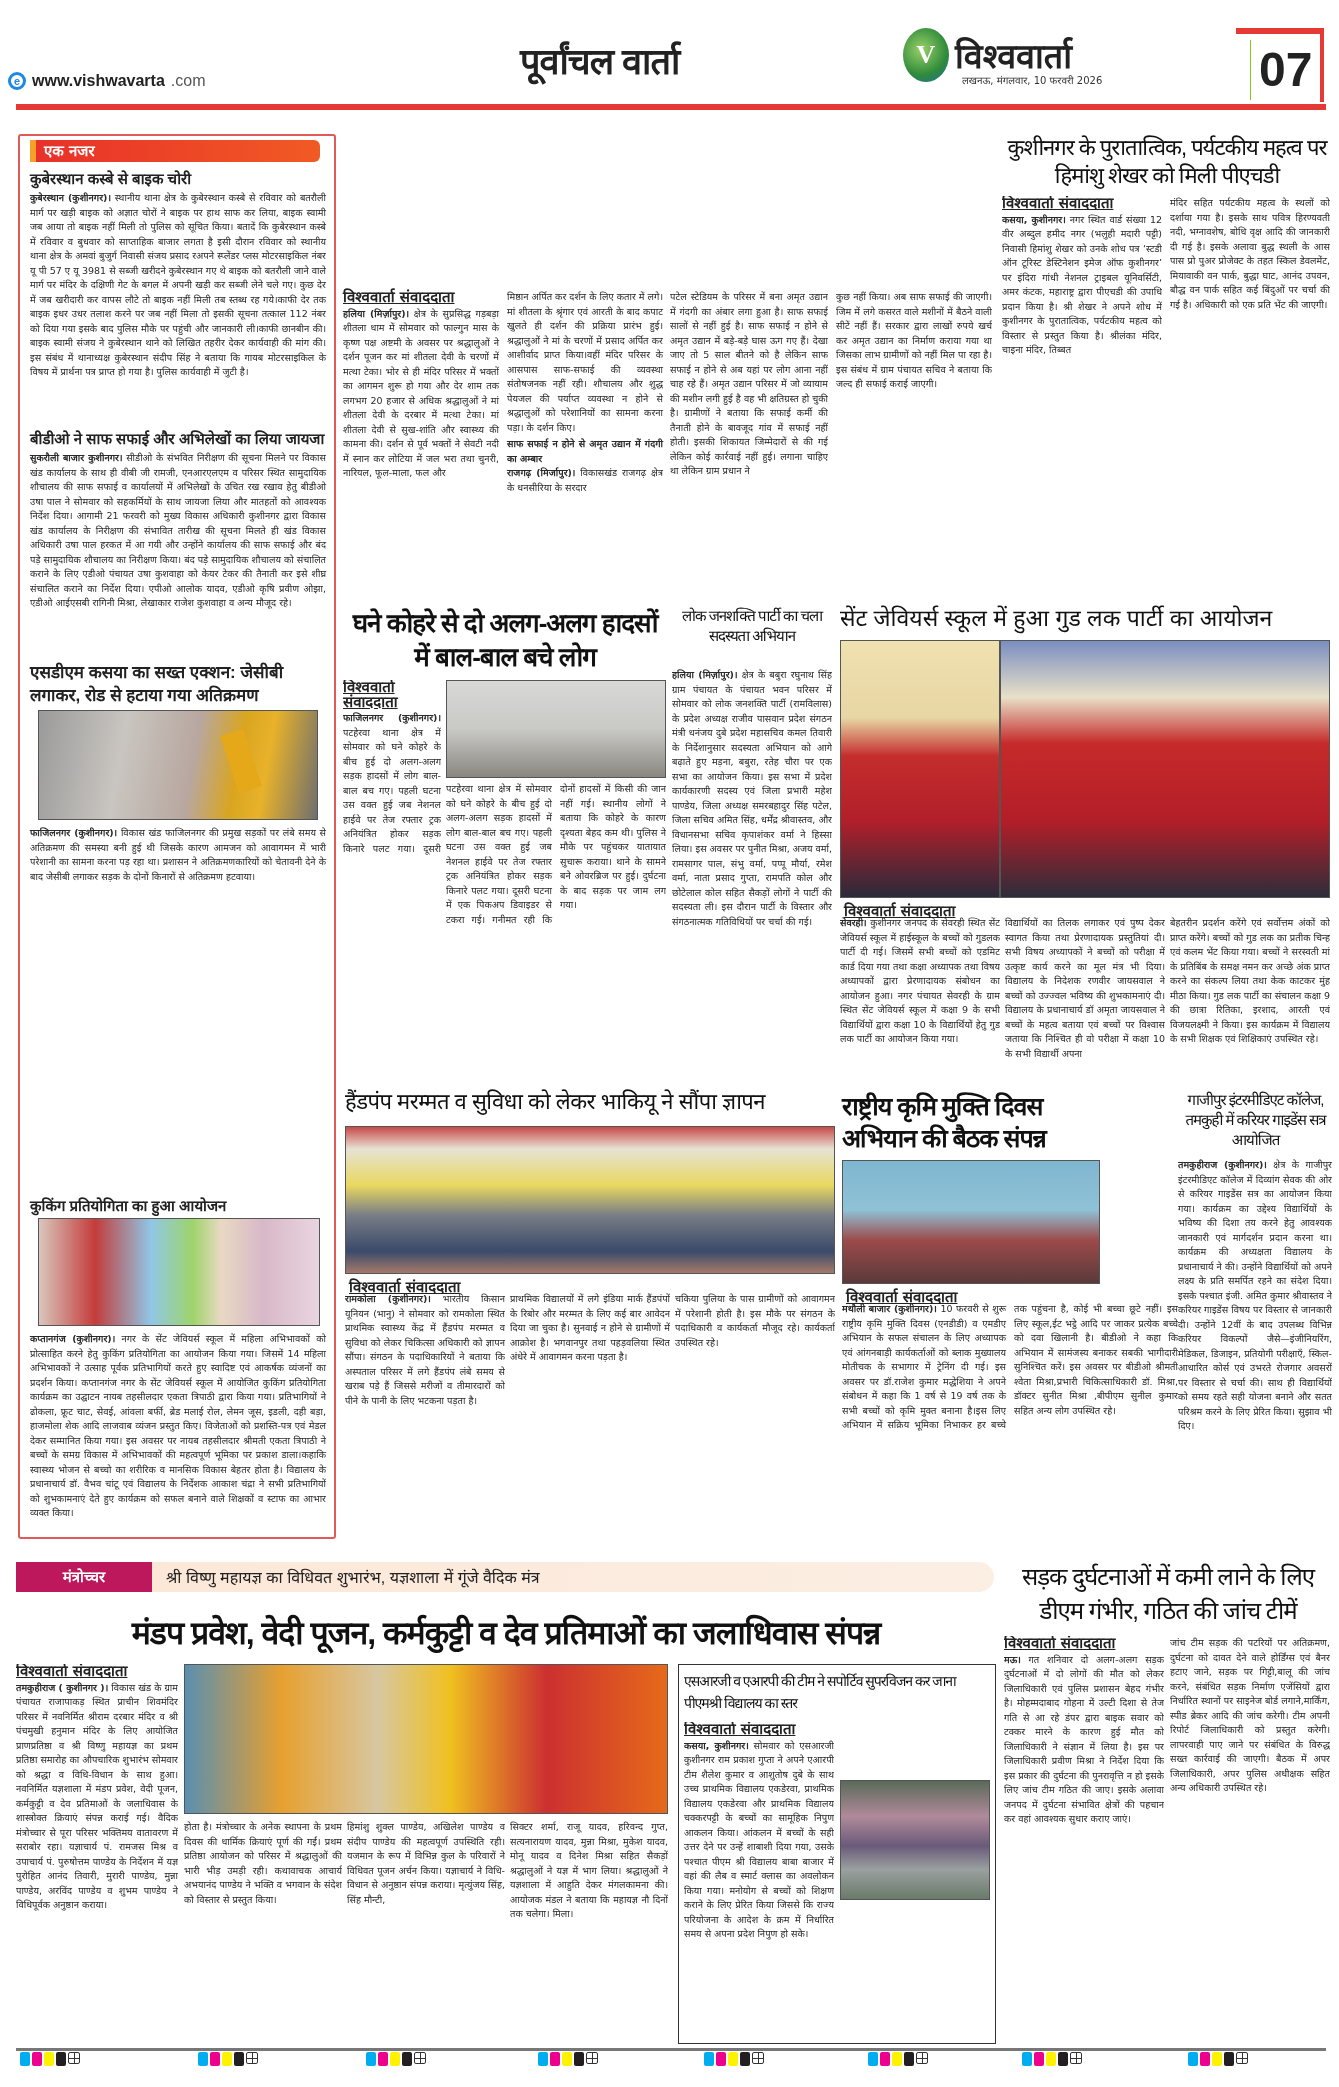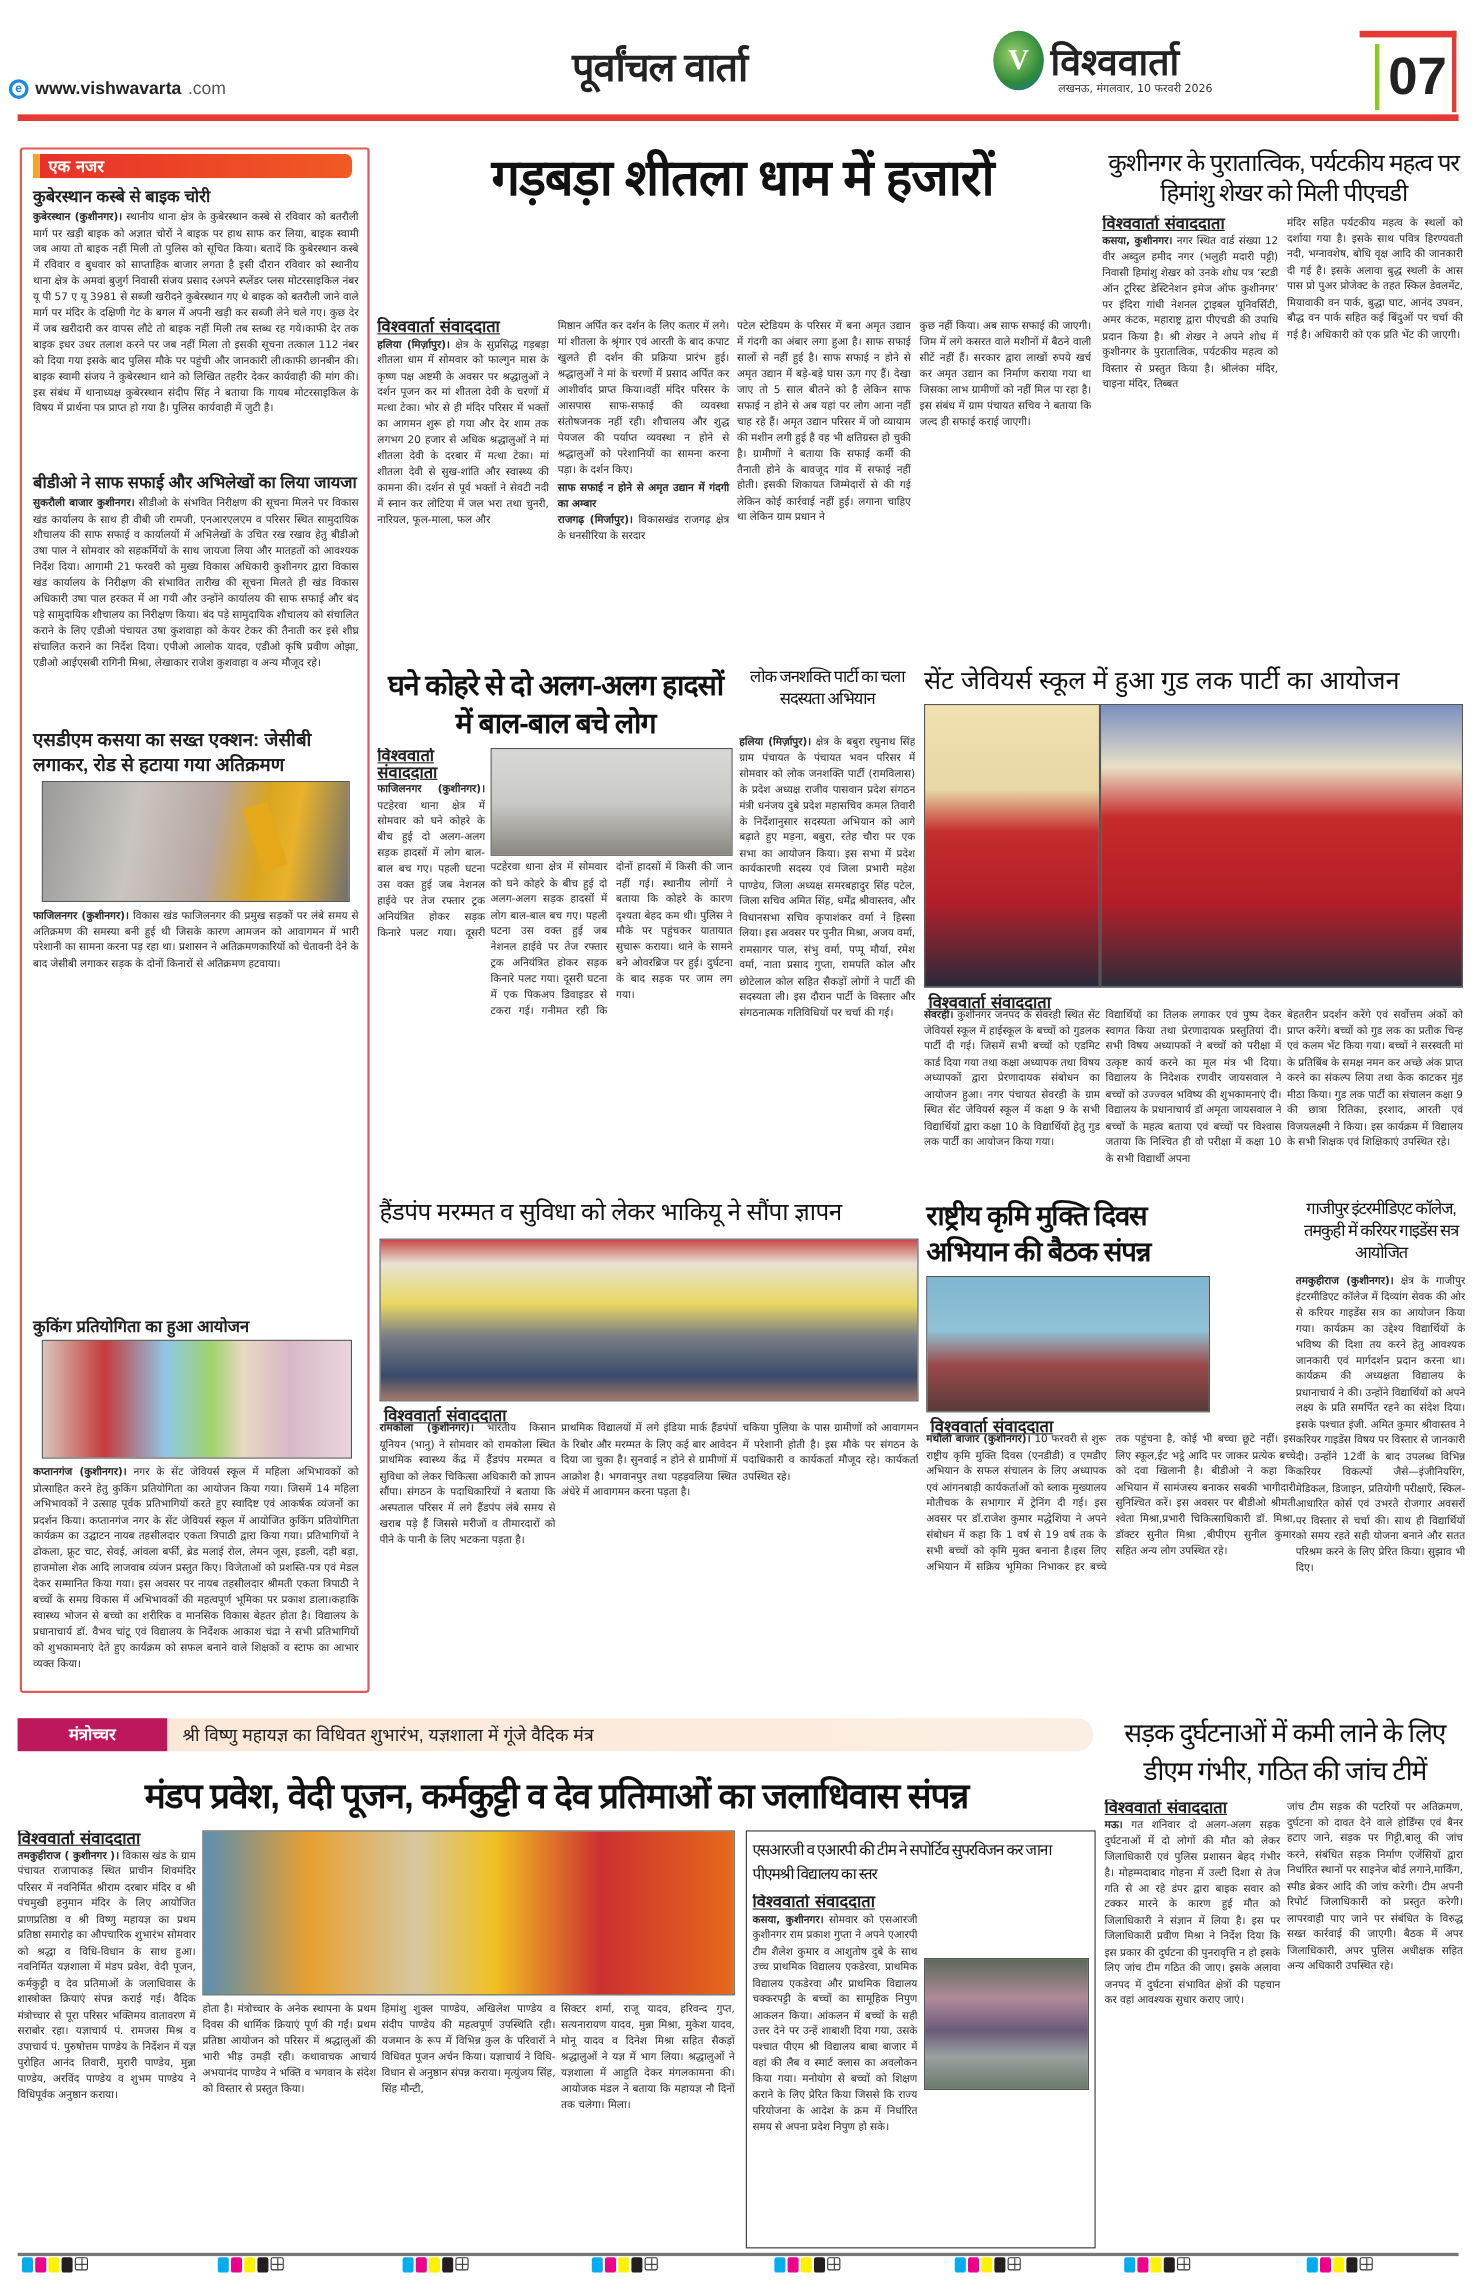--- a/index.html
+++ b/index.html
@@ -8,21 +8,21 @@
 .mast{position:absolute;left:0;top:0;width:1339px;height:110px}
 .url{left:8px;top:72px;font-family:"Liberation Sans",sans-serif;font-size:16px;font-weight:bold;color:#222;display:flex;align-items:center;gap:6px}
 .url .e{width:18px;height:18px;border-radius:50%;border:3px solid #1e88e5;color:#1e88e5;font-size:11px;display:flex;align-items:center;justify-content:center;font-weight:bold}
 .url .com{font-weight:normal;color:#555}
 .section-title{left:520px;top:36px;font-family:"Liberation Sans",sans-serif;font-size:36px;font-weight:bold;color:#222;letter-spacing:-1px}
 .logo{left:903px;top:28px;display:flex;align-items:center;gap:6px}
 .logo .globe{width:46px;height:54px;border-radius:50%;background:radial-gradient(circle at 40% 40%,#9ad06a,#2f8a3a 60%,#1b6bb0);display:flex;align-items:center;justify-content:center;color:#fff;font-weight:bold;font-size:26px;font-family:"Liberation Serif",serif}
 .logo .name{font-family:"Liberation Sans",sans-serif;font-size:34px;font-weight:bold;color:#222}
 .dateline{left:962px;top:73px;font-size:10px;color:#333}
 .pageno{left:1236px;top:28px;width:88px;height:74px;border-top:6px solid #e53935;border-right:4px solid #e53935}
-.pageno span{position:absolute;left:14px;top:6px;font-family:"Liberation Sans",sans-serif;font-size:48px;font-weight:bold;color:#222;border-left:4px solid #84cc16;padding-left:8px;line-height:60px}
+.pageno span{position:absolute;left:14px;top:6px;font-family:"Liberation Sans",sans-serif;font-size:48px;font-weight:bold;color:#222;border-left:1px solid #84cc16;padding-left:8px;line-height:60px}
 .redrule{left:16px;top:104px;width:1310px;height:6px;background:#e53935}
 .col{font-size:9.5px;line-height:14.5px;text-align:justify;color:#2a2a2a}
 .byline{font-size:15px;font-weight:bold;text-decoration:underline;color:#222;margin-bottom:2px}
 .lead{font-weight:bold}
 .hl{font-family:"Liberation Sans",sans-serif;font-weight:bold;color:#111;line-height:1.1;letter-spacing:-1px}
 .photo{position:absolute;overflow:hidden;border:1px solid #555}
 .sidebar{left:18px;top:134px;width:318px;height:1405px;border:2px solid #e05a5a;border-radius:3px}
 .ek-nazar{left:30px;top:140px;width:290px;height:22px;background:linear-gradient(90deg,#e8312a,#f15a24);border-radius:0 6px 6px 0;border-left:6px solid #f7a128;color:#fff;font-weight:bold;font-size:15px;padding-left:8px;line-height:22px}
 .side-hl{font-family:"Liberation Sans",sans-serif;font-size:15px;font-weight:bold;color:#222}
 .mantra-bar{left:16px;top:1562px;width:978px;height:30px;background:linear-gradient(90deg,#fde7d6,#fbeee3);border-radius:0 16px 16px 0}
@@ -76,21 +76,20 @@
 </div>
 <div class="abs col" style="left:30px;top:826px;width:296px"><span class="lead">फाजिलनगर (कुशीनगर)।</span> <span>विकास खंड फाजिलनगर की प्रमुख सड़कों पर लंबे समय से अतिक्रमण की समस्या बनी हुई थी जिसके कारण आमजन को आवागमन में भारी परेशानी का सामना करना पड़ रहा था। प्रशासन ने अतिक्रमणकारियों को चेतावनी देने के बाद जेसीबी लगाकर सड़क के दोनों किनारों से अतिक्रमण हटवाया।</span></div>
 
 <div class="abs" style="left:30px;top:1195px;width:296px">
   <div class="side-hl">कुकिंग प्रतियोगिता का हुआ आयोजन</div>
 </div>
 <div class="photo" style="left:38px;top:1218px;width:282px;height:108px;background:linear-gradient(90deg,#d9c6bc 0%,#c43c3c 20%,#8fc7e6 40%,#9fd46a 55%,#e8d9c2 65%,#d8b8c8 80%,#e9d5df 100%)"></div>
 <div class="abs col" style="left:30px;top:1332px;width:296px"><span class="lead">कप्तानगंज (कुशीनगर)।</span> <span>नगर के सेंट जेवियर्स स्कूल में महिला अभिभावकों को प्रोत्साहित करने हेतु कुकिंग प्रतियोगिता का आयोजन किया गया। जिसमें 14 महिला अभिभावकों ने उत्साह पूर्वक प्रतिभागियों करते हुए स्वादिष्ट एवं आकर्षक व्यंजनों का प्रदर्शन किया। कप्तानगंज नगर के सेंट जेवियर्स स्कूल में आयोजित कुकिंग प्रतियोगिता कार्यक्रम का उद्घाटन नायब तहसीलदार एकता त्रिपाठी द्वारा किया गया। प्रतिभागियों ने ढोकला, फ्रूट चाट, सेवई, आंवला बर्फी, ब्रेड मलाई रोल, लेमन जूस, इडली, दही बड़ा, हाजमोला शेक आदि लाजवाब व्यंजन प्रस्तुत किए। विजेताओं को प्रशस्ति-पत्र एवं मेडल देकर सम्मानित किया गया। इस अवसर पर नायब तहसीलदार श्रीमती एकता त्रिपाठी ने बच्चों के समग्र विकास में अभिभावकों की महत्वपूर्ण भूमिका पर प्रकाश डाला।कहाकि स्वास्थ्य भोजन से बच्चो का शरीरिक व मानसिक विकास बेहतर होता है। विद्यालय के प्रधानाचार्य डॉ. वैभव चांटू एवं विद्यालय के निर्देशक आकाश चंद्रा ने सभी प्रतिभागियों को शुभकामनाएं देते हुए कार्यक्रम को सफल बनाने वाले शिक्षकों व स्टाफ का आभार व्यक्त किया।</span></div>
 
 <div class="abs hl" style="left:350px;top:134px;width:650px;font-size:46px;text-align:center;line-height:54px">
-  <div>गड़बड़ा शीतला धाम में हजारों</div>
 </div>
 <div class="abs col" style="left:343px;top:290px;width:156px">
   <div class="byline">विश्ववार्ता संवाददाता</div>
   <span class="lead">हलिया (मिर्ज़ापुर)।</span> <span>क्षेत्र के सुप्रसिद्ध गड़बड़ा शीतला धाम में सोमवार को फाल्गुन मास के कृष्ण पक्ष अष्टमी के अवसर पर श्रद्धालुओं ने दर्शन पूजन कर मां शीतला देवी के चरणों में मत्था टेका। भोर से ही मंदिर परिसर में भक्तों का आगमन शुरू हो गया और देर शाम तक लगभग 20 हजार से अधिक श्रद्धालुओं ने मां शीतला देवी के दरबार में मत्था टेका। मां शीतला देवी से सुख-शांति और स्वास्थ्य की कामना की। दर्शन से पूर्व भक्तों ने सेवटी नदी में स्नान कर लोटिया में जल भरा तथा चुनरी, नारियल, फूल-माला, फल और</span>
 </div>
 <div class="abs col" style="left:507px;top:290px;width:156px">
   <span>मिष्ठान अर्पित कर दर्शन के लिए कतार में लगे। मां शीतला के श्रृंगार एवं आरती के बाद कपाट खुलते ही दर्शन की प्रक्रिया प्रारंभ हुई। श्रद्धालुओं ने मां के चरणों में प्रसाद अर्पित कर आशीर्वाद प्राप्त किया।वहीं मंदिर परिसर के आसपास साफ-सफाई की व्यवस्था संतोषजनक नहीं रही। शौचालय और शुद्ध पेयजल की पर्याप्त व्यवस्था न होने से श्रद्धालुओं को परेशानियों का सामना करना पड़ा। के दर्शन किए।</span>
   <div class="lead" style="margin-top:2px">साफ सफाई न होने से अमृत उद्यान में गंदगी का अम्बार</div>
   <span class="lead">राजगढ़ (मिर्जापुर)।</span> <span>विकासखंड राजगढ़ क्षेत्र के धनसीरिया के सरदार</span>
 </div>

